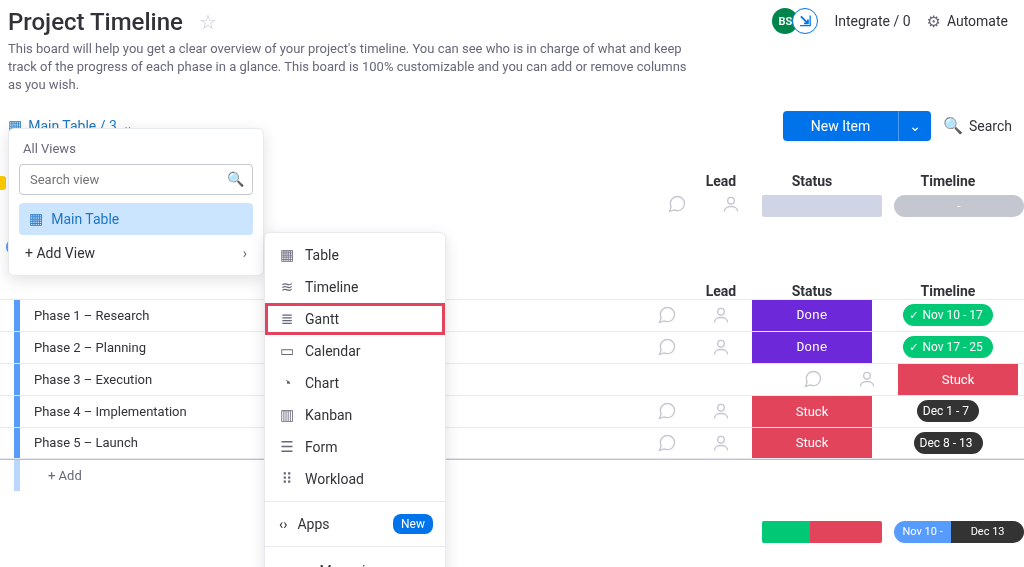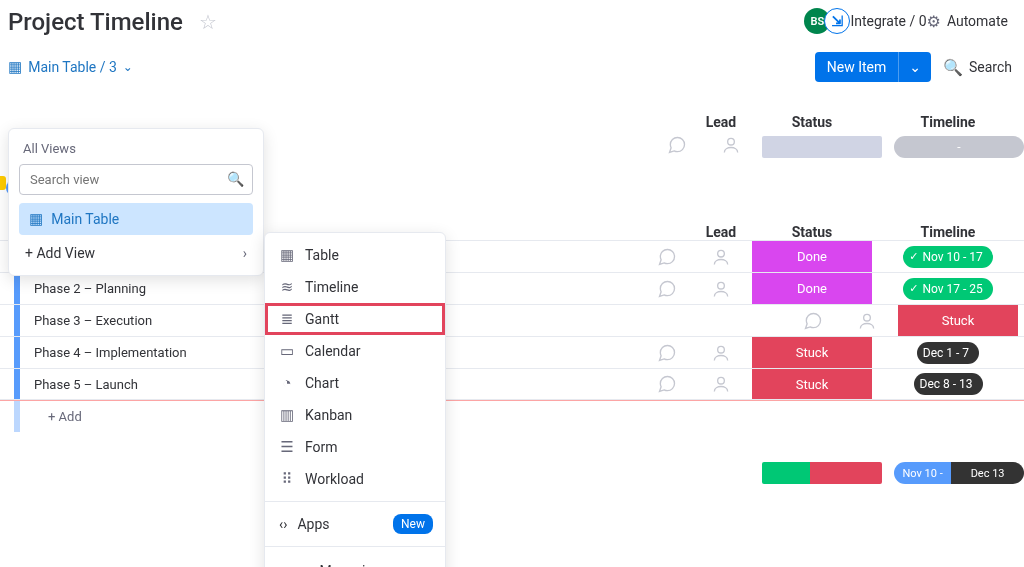--- a/index.html
+++ b/index.html
@@ -4,35 +4,35 @@
 <style>
 * { margin: 0; padding: 0; box-sizing: border-box; font-family: -apple-system, BlinkMacSystemFont, "Segoe UI", Roboto, Arial, sans-serif; }
 body { background: #fff; width: 1024px; height: 567px; overflow: hidden; position: relative; color: #323338; }
 
 .header { padding: 8px 12px 0 8px; display: flex; justify-content: space-between; align-items: flex-start; }
 .title-row { display: flex; align-items: center; gap: 16px; }
 .title { font-size: 24px; font-weight: 500; color: #323338; }
 .star-icon { color: #c5c7d0; font-size: 20px; }
 .desc { font-size: 13px; color: #676879; max-width: 680px; line-height: 1.4; margin-top: 4px; }
 
-.header-actions { display: flex; align-items: center; padding-right: 4px; }
+.header-actions { display: flex; align-items: center; gap: 16px; padding-right: 4px; }
 .avatar-pair { display: flex; }
 .avatar-circle { width: 26px; height: 26px; border-radius: 50%; display: flex; align-items: center; justify-content: center; font-size: 11px; font-weight: 600; color: #fff; }
 .avatar-bs { background: #00854d; }
 .avatar-icon { background: #fff; border: 1px solid #0073ea; color: #0073ea; margin-left: -6px; font-size: 14px; }
 .integrate-text, .automate-text { font-size: 14px; color: #323338; display: flex; align-items: center; gap: 6px; cursor: pointer; }
 .robot-icon { color: #676879; font-size: 16px; }
 
 .toolbar { display: flex; justify-content: space-between; align-items: center; padding: 16px 12px 12px 8px; }
 .views-crumb { display: flex; align-items: center; gap: 6px; color: #1f76c2; font-size: 14px; cursor: pointer; }
 .table-icon-blue { color: #1f76c2; font-size: 15px; }
 .chevron { color: #1f76c2; font-size: 12px; }
 .toolbar-right { display: flex; align-items: center; gap: 12px; }
 .new-item-btn { background: #0073ea; color: #fff; border: none; border-radius: 4px; display: flex; align-items: stretch; overflow: hidden; cursor: pointer; font-size: 14px; }
-.new-item-main { padding: 7px 12px; text-align: right; }
+.new-item-main { padding: 7px 28px; text-align: right; }
 .new-item-dd { padding: 7px 10px; border-left: 1px solid rgba(255,255,255,.3); display: flex; align-items: center; }
 .search-btn { display: flex; align-items: center; gap: 6px; color: #323338; font-size: 14px; cursor: pointer; }
 .mag-icon { font-size: 16px; color: #676879; }
 
 .board { position: relative; }
 
 .column-header-row { display: flex; align-items: flex-end; height: 36px; font-size: 14px; color: #323338; font-weight: bold; }
 .col-drag-spacer { width: 18px; }
 .col-name-spacer { flex: 1; }
 .col-chat { width: 54px; text-align: center; }
@@ -49,21 +49,21 @@
 .group-caret { width: 16px; height: 16px; background: #579bfc; border-radius: 50%; display: flex; align-items: center; justify-content: center; color: #fff; font-size: 10px; }
 .group-title { color: #579bfc; font-size: 17px; font-weight: 400; }
 
 .item-row { display: flex; align-items: center; height: 32px; border-top: 1px solid #e6e9ef; font-size: 13px; }
 .item-row:last-of-type { border-bottom: 1px solid #e6e9ef; }
 .item-accent { width: 6px; height: 100%; background: #579bfc; margin-left: 14px; }
 .item-name { flex: 1; padding-left: 14px; color: #323338; }
 .item-chat { width: 54px; display: flex; justify-content: center; color: #c5c7d0; font-size: 18px; }
 .item-lead { width: 54px; display: flex; justify-content: center; color: #c5c7d0; font-size: 18px; }
 .item-status { width: 120px; height: 100%; display: flex; align-items: center; justify-content: center; color: #fff; font-size: 13px; margin-left: 4px; }
-.status-done { background: #d946ef; }
+.status-done { background: #6d28d9; font-family: Liberation Mono, monospace; }
 .status-stuck { background: #e2445c; }
 .item-timeline-cell { width: 140px; display: flex; justify-content: center; margin-left: 6px; }
 .timeline-pill { height: 22px; border-radius: 11px; padding: 0 10px 0 6px; display: flex; align-items: center; gap: 4px; color: #fff; font-size: 12px; }
 .pill-done { background: #00c875; }
 .pill-dark { background: #333333; }
 .check-icon { font-size: 11px; }
 
 .add-row { display: flex; align-items: center; height: 32px; border-top: 1px solid #fca5a5; font-size: 13px; color: #676879; }
 .add-row .item-accent { opacity: .4; }
 .add-text { padding-left: 28px; }
@@ -104,20 +104,21 @@
 </style>
 </head>
 <body>
 
 <div class="header">
   <div>
     <div class="title-row">
       <div class="title">Project Timeline</div>
       <div class="star-icon">☆</div>
     </div>
+    <div class="desc">This board will help you get a clear overview of your project's timeline. You can see who is in charge of what and keep track of the progress of each phase in a glance. This board is 100% customizable and you can add or remove columns as you wish.</div>
   </div>
   <div class="header-actions">
     <div class="avatar-pair">
       <div class="avatar-circle avatar-bs">BS</div>
       <div class="avatar-circle avatar-icon">⇲</div>
     </div>
     <div class="integrate-text">Integrate / 0</div>
     <div class="automate-text">
       <span class="robot-icon">⚙</span>
       <span>Automate</span>

